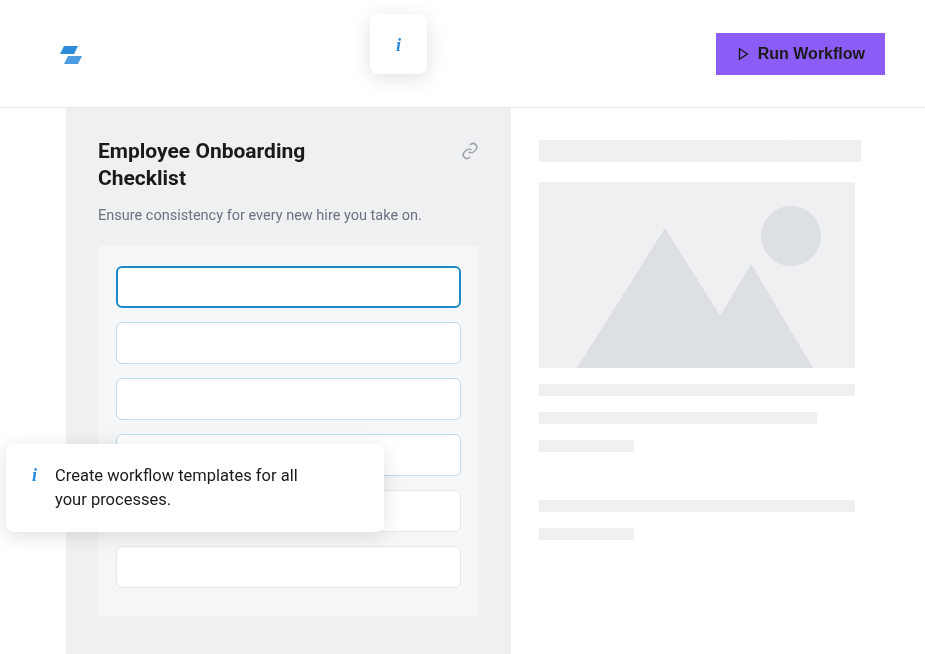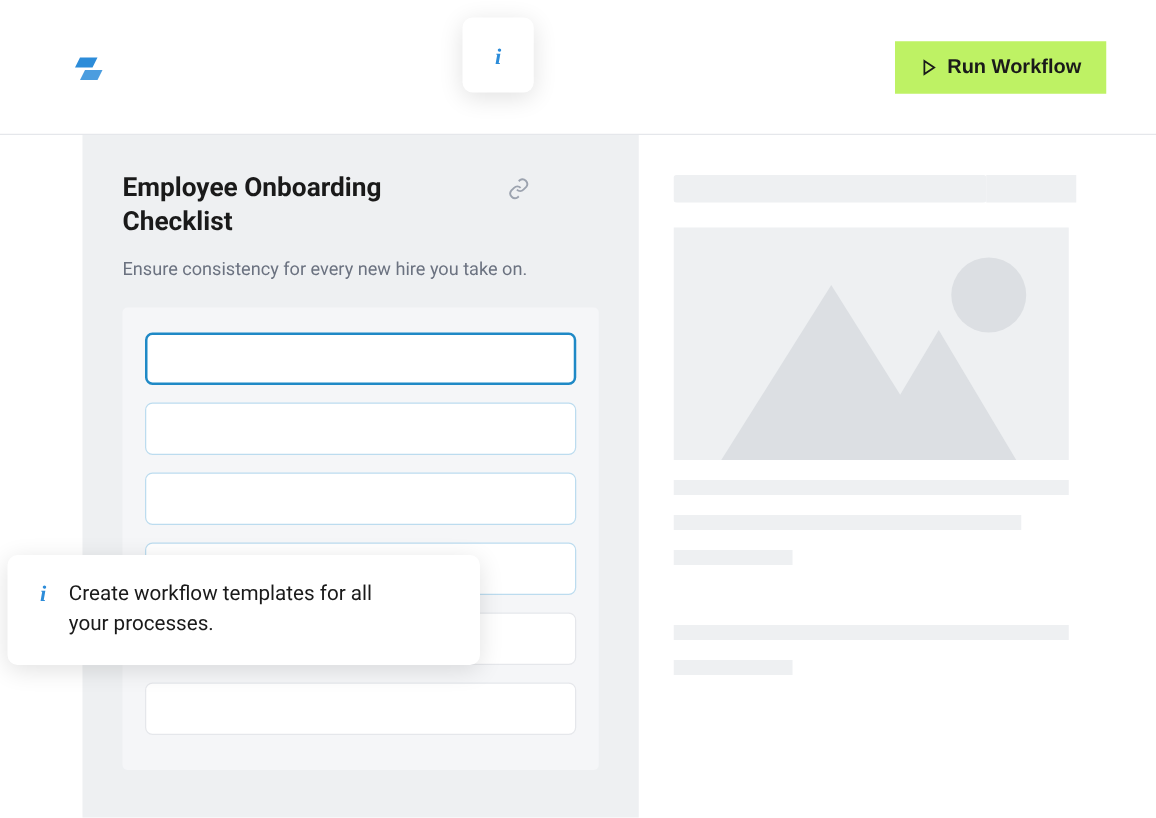--- a/index.html
+++ b/index.html
@@ -22,21 +22,21 @@
       align-items: center;
       padding: 0 40px 0 60px;
     }
     .logo {
       width: 28px;
       height: 24px;
       color: #2c8cd9;
     }
     .run-btn {
       margin-left: auto;
-      background: #bef264;
+      background: #8b5cf6;
       border: none;
       padding: 12px 20px;
       font-size: 16px;
       font-weight: 600;
       color: #1a1a1a;
       display: flex;
       align-items: center;
       gap: 8px;
       cursor: pointer;
     }
@@ -52,20 +52,21 @@
     .sidebar {
       width: 445px;
       background: #eef0f2;
       margin-left: 66px;
       padding: 30px 32px;
       position: relative;
     }
     .sidebar-top {
       display: flex;
       align-items: flex-start;
+      justify-content: space-between;
       gap: 28px;
     }
     .sidebar-title {
       font-size: 21px;
       font-weight: 700;
       color: #1a1a1a;
       line-height: 1.3;
       max-width: 280px;
     }
     .link-icon {

